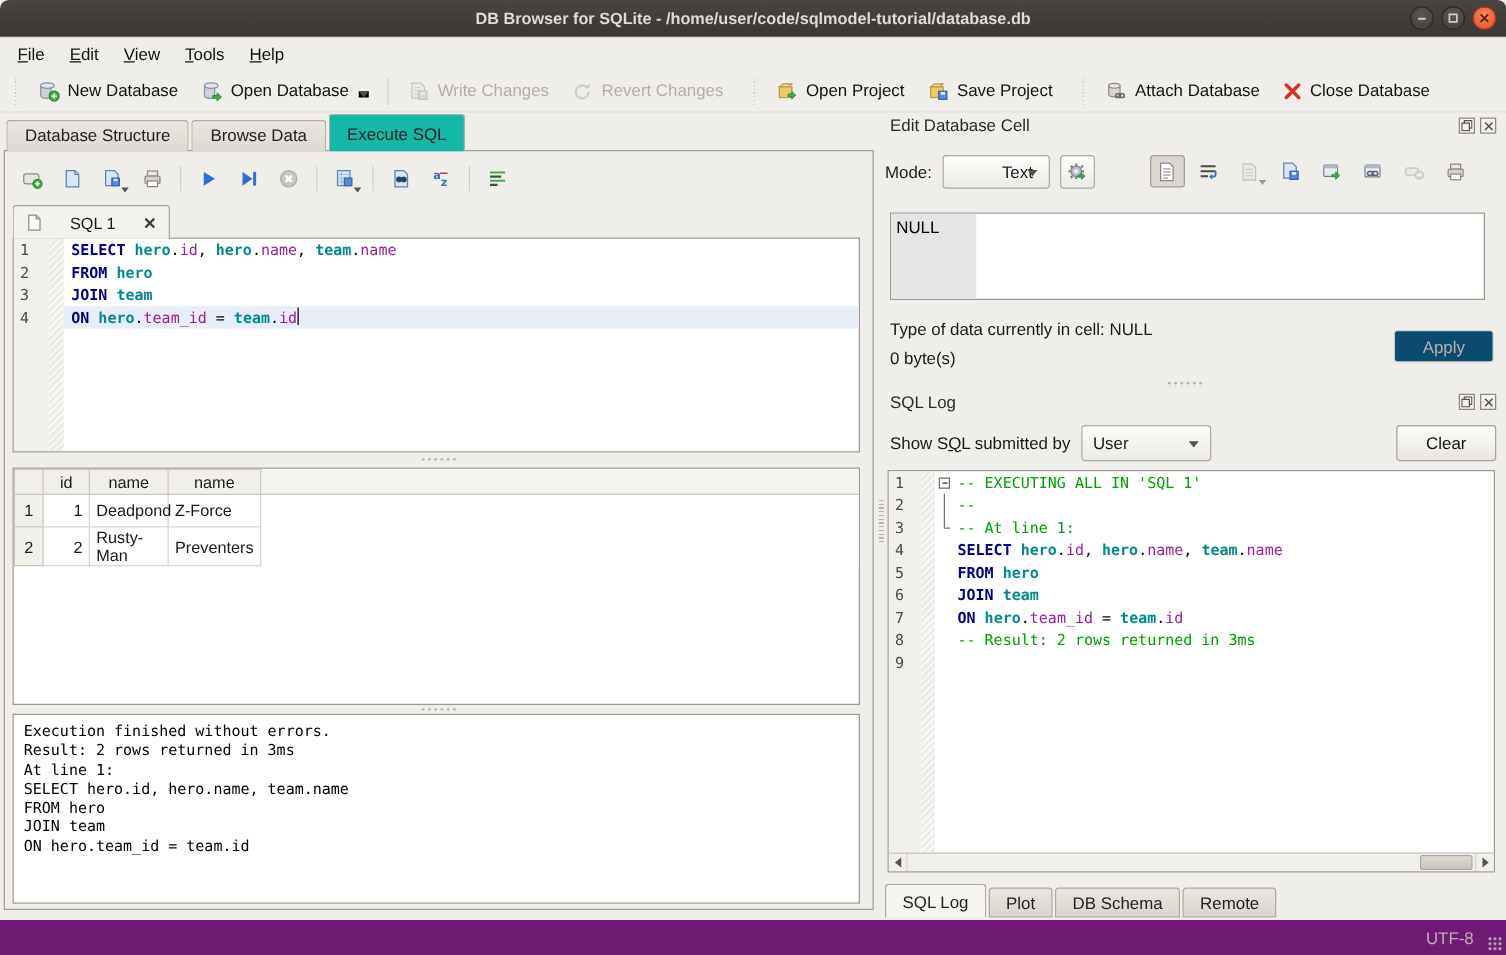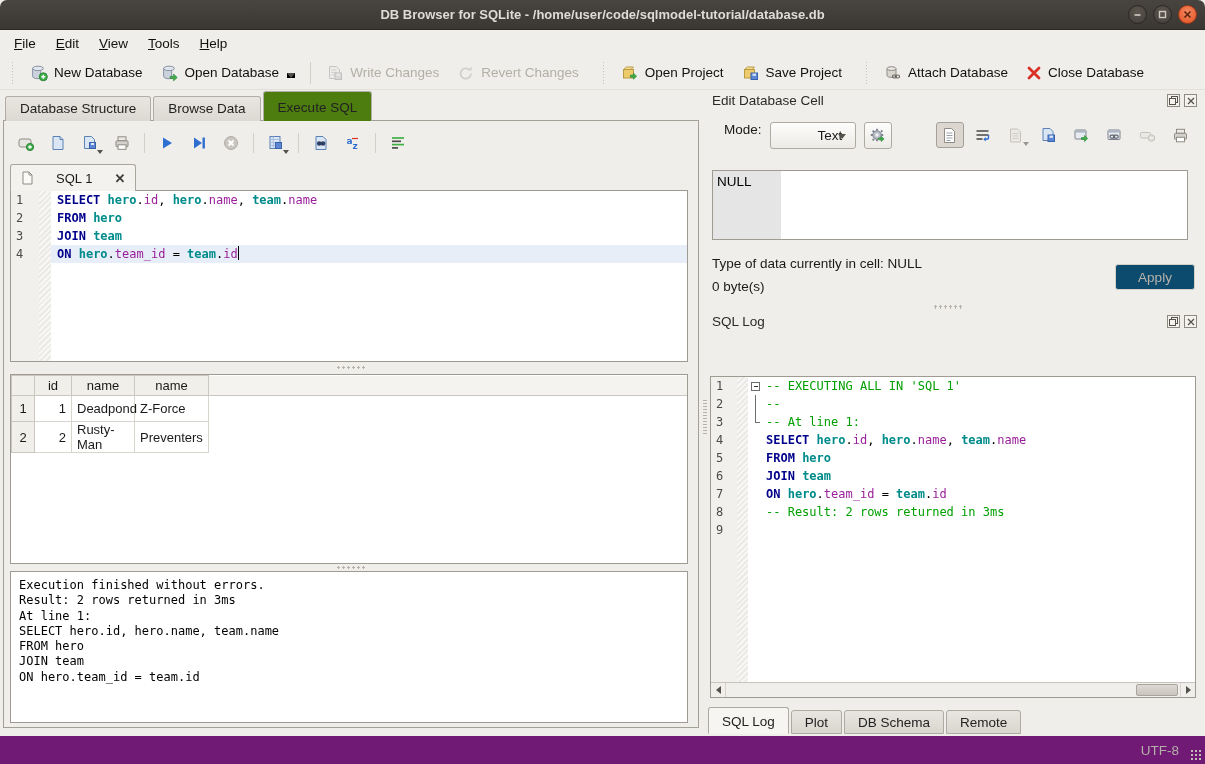--- a/index.html
+++ b/index.html
@@ -38,21 +38,21 @@
 
   
   .main { position:absolute; top:90px; left:0; right:0; bottom:28px; }
   .left-pane { position:absolute; left:0; top:0; width:702px; bottom:0; }
   .right-pane { position:absolute; left:702px; right:0; top:0; bottom:0; }
 
   
   .tabbar { position:absolute; top:0; left:5px; height:31px; display:flex; align-items:flex-end; z-index:3; }
   .mtab { padding:4px 14px 15px; height:25px; font-size:13.5px; background:linear-gradient(#e9e6e1,#dcd9d2);
     border:1px solid #b1aca4; border-bottom:none; border-radius:3px 3px 0 0; margin-right:2px; color:#222; }
-  .mtab.active { height:30px; background:#4d7c0f; padding-top:8px; position:relative; z-index:4; }
+  .mtab.active { height:30px; background:#14b8a6; padding-top:8px; position:relative; z-index:4; }
 
   .tab-frame { position:absolute; top:30px; left:3px; right:3px; height:608px;
     border:1px solid #a39e96; background:#f0eeea; }
 
   
   .sqltoolbar { position:absolute; top:6px; left:8px; height:32px; display:flex; align-items:center; gap:4px; }
   .icon-btn { width:28px; height:26px; display:flex; align-items:center; justify-content:center; border-radius:3px; position:relative; }
   .icon-btn .dd { position:absolute; right:1px; bottom:2px; width:0; height:0;
     border-left:3.5px solid transparent; border-right:3.5px solid transparent; border-top:4px solid #55514b; }
   .sql-sep { width:1px; height:20px; background:#d4d0c9; margin:0 4px; }
@@ -100,21 +100,21 @@
   
   .message { position:absolute; top:450px; left:6px; right:10px; height:152px;
     border:1px solid #9f9a92; background:#fff; padding:6px 8px; overflow:hidden; }
   .message div { font-family:"DejaVu Sans Mono",monospace; font-size:12px; line-height:15.3px; color:#000; white-space:pre; }
 
   
   .dock-header { position:absolute; left:10px; font-size:13.5px; color:#2a2a2a; }
   .dock-btns { position:absolute; right:8px; display:flex; gap:4px; }
   .dock-btn { width:13px; height:13px; border:1px solid #8d8880; background:#f4f2ee; display:flex; align-items:center; justify-content:center; font-size:9px; color:#55514b; line-height:1; }
 
-  .mode-row { position:absolute; top:32px; left:22px; right:8px; height:30px; display:flex; }
+  .mode-row { position:absolute; top:32px; left:6px; right:8px; height:30px; display:flex; align-items:center; }
   .lbl { font-size:13.5px; color:#1a1a1a; }
   .combo { height:27px; background:linear-gradient(#fdfdfc,#eceae5); border:1px solid #b0aba2; border-radius:3px;
     display:flex; align-items:center; padding:0 8px; font-size:13.5px; position:relative; }
   .combo .arr { width:0; height:0; border-left:4px solid transparent; border-right:4px solid transparent; border-top:5px solid #55514b; position:absolute; right:9px; top:11px; }
   .mini-btn { width:28px; height:27px; border:1px solid #b0aba2; border-radius:3px; background:linear-gradient(#fdfdfc,#eceae5);
     display:flex; align-items:center; justify-content:center; margin-left:8px; }
   .cell-icons { display:flex; gap:5px; margin-left:44px; }
   .icon-btn.pressed { background:#dbd7d0; border:1px solid #a59f97; }
 
   .cell-box { position:absolute; top:80px; left:10px; right:17px; height:70px; border:1px solid #9f9a92; background:#fff; }
@@ -574,20 +574,28 @@
             <rect x=".5" y="2.5" width="6" height="6" fill="#f4f2ee" stroke="#55514b"></rect>
           </svg>
         </div>
       <div class="dock-btn">
           <svg width="8" height="8" viewBox="0 0 8 8">
             <path d="M1 1l6 6M7 1L1 7" stroke="#55514b" stroke-width="1.3"></path>
           </svg>
         </div>
     </div>
 
+    <div class="log-controls">
+      <span class="lbl"><span>Show S</span><span class="u">Q</span><span>L submitted by</span></span>
+      <div class="combo" style="width:104px; margin-left:9px; height:29px;">
+        <span>User</span>
+        <span class="arr" style="top:12px;"></span>
+      </div>
+      <div class="btn" style="margin-left:auto; width:80px;">Clear</div>
+    </div>
 
     <div class="log-box">
       <div class="log-inner">
         <div class="log-gutter"></div>
         <div class="log-hatch"></div>
         <div class="log-line">
           <span class="log-num">1</span><span class="log-hatch-cell"></span><span class="fold"><span class="fbox"></span></span>
           <span class="log-code"><span class="cmt">-- EXECUTING ALL IN 'SQL 1'</span></span>
         </div>
         <div class="log-line">

